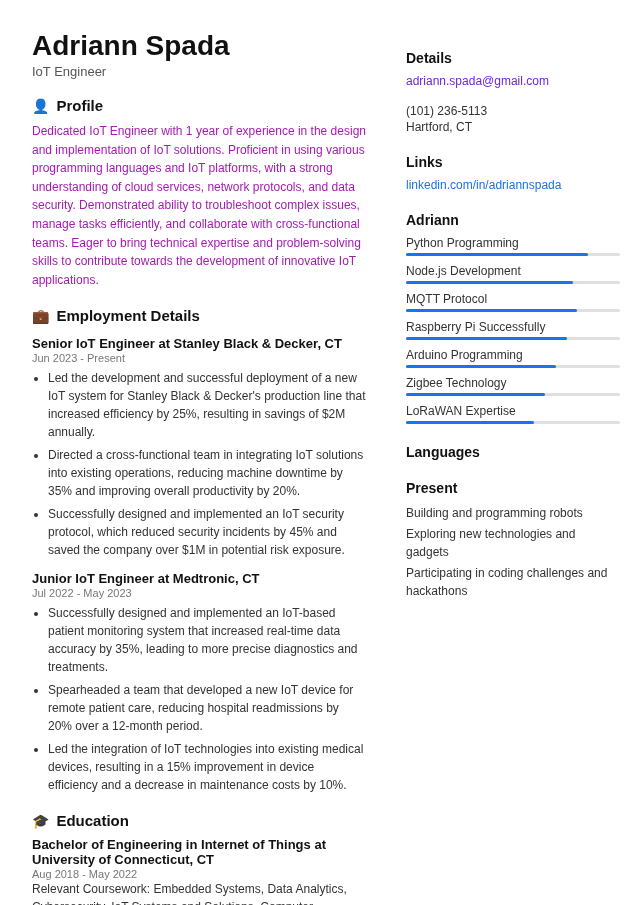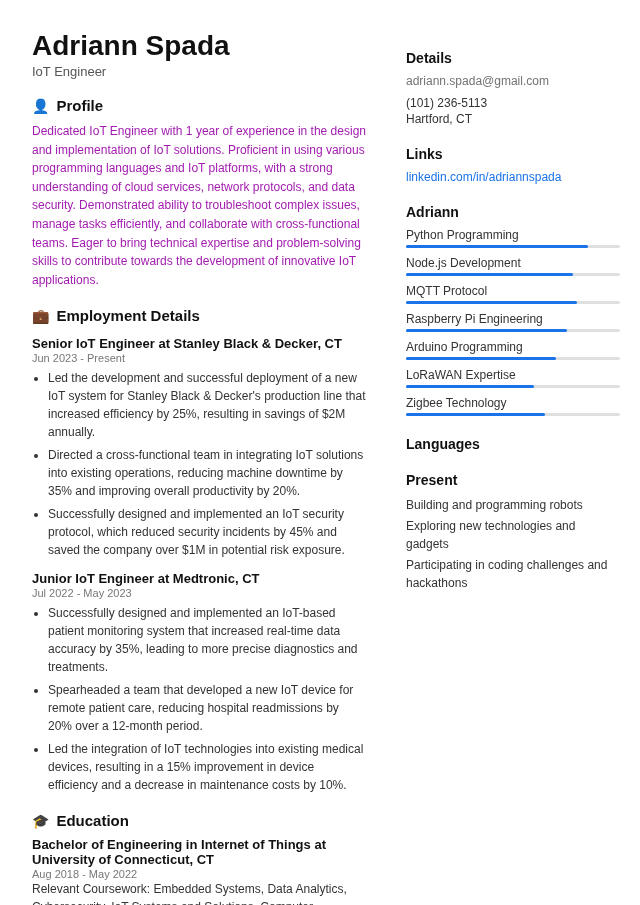--- a/index.html
+++ b/index.html
@@ -94,25 +94,25 @@
     }
     
     .right-section-title {
       font-size: 14px;
       font-weight: bold;
       color: #111;
       margin-top: 20px;
       margin-bottom: 8px;
     }
     .detail-email {
-      color: #737373;
+      color: #6d28d9;
       font-size: 12px;
       text-decoration: none;
       display: block;
-      margin-bottom: 8px;
+      margin-bottom: 16px;
     }
     .detail-text {
       font-size: 12px;
       color: #333;
       margin-bottom: 2px;
     }
     .link-item {
       color: #1a73e8;
       font-size: 12px;
       text-decoration: none;
@@ -238,41 +238,41 @@
         <div class="skill-bar-fill" style="width:78%"></div>
       </div>
     </div>
         <div class="skill-item">
       <div class="skill-label">MQTT Protocol</div>
       <div class="skill-bar-bg">
         <div class="skill-bar-fill" style="width:80%"></div>
       </div>
     </div>
         <div class="skill-item">
-      <div class="skill-label">Raspberry Pi Engineering</div>
+      <div class="skill-label">Raspberry Pi Successfully</div>
       <div class="skill-bar-bg">
         <div class="skill-bar-fill" style="width:75%"></div>
       </div>
     </div>
         <div class="skill-item">
       <div class="skill-label">Arduino Programming</div>
       <div class="skill-bar-bg">
         <div class="skill-bar-fill" style="width:70%"></div>
       </div>
     </div>
         <div class="skill-item">
+      <div class="skill-label">Zigbee Technology</div>
+      <div class="skill-bar-bg">
+        <div class="skill-bar-fill" style="width:65%"></div>
+      </div>
+    </div>
+        <div class="skill-item">
       <div class="skill-label">LoRaWAN Expertise</div>
       <div class="skill-bar-bg">
         <div class="skill-bar-fill" style="width:60%"></div>
-      </div>
-    </div>
-        <div class="skill-item">
-      <div class="skill-label">Zigbee Technology</div>
-      <div class="skill-bar-bg">
-        <div class="skill-bar-fill" style="width:65%"></div>
       </div>
     </div>
       </div>
 
     <div class="right-section-title">Languages</div>
 
     <div class="right-section-title">Present</div>
     <div id="hobbies-list">
         <div class="hobby-item">Building and programming robots</div>
         <div class="hobby-item">Exploring new technologies and gadgets</div>

